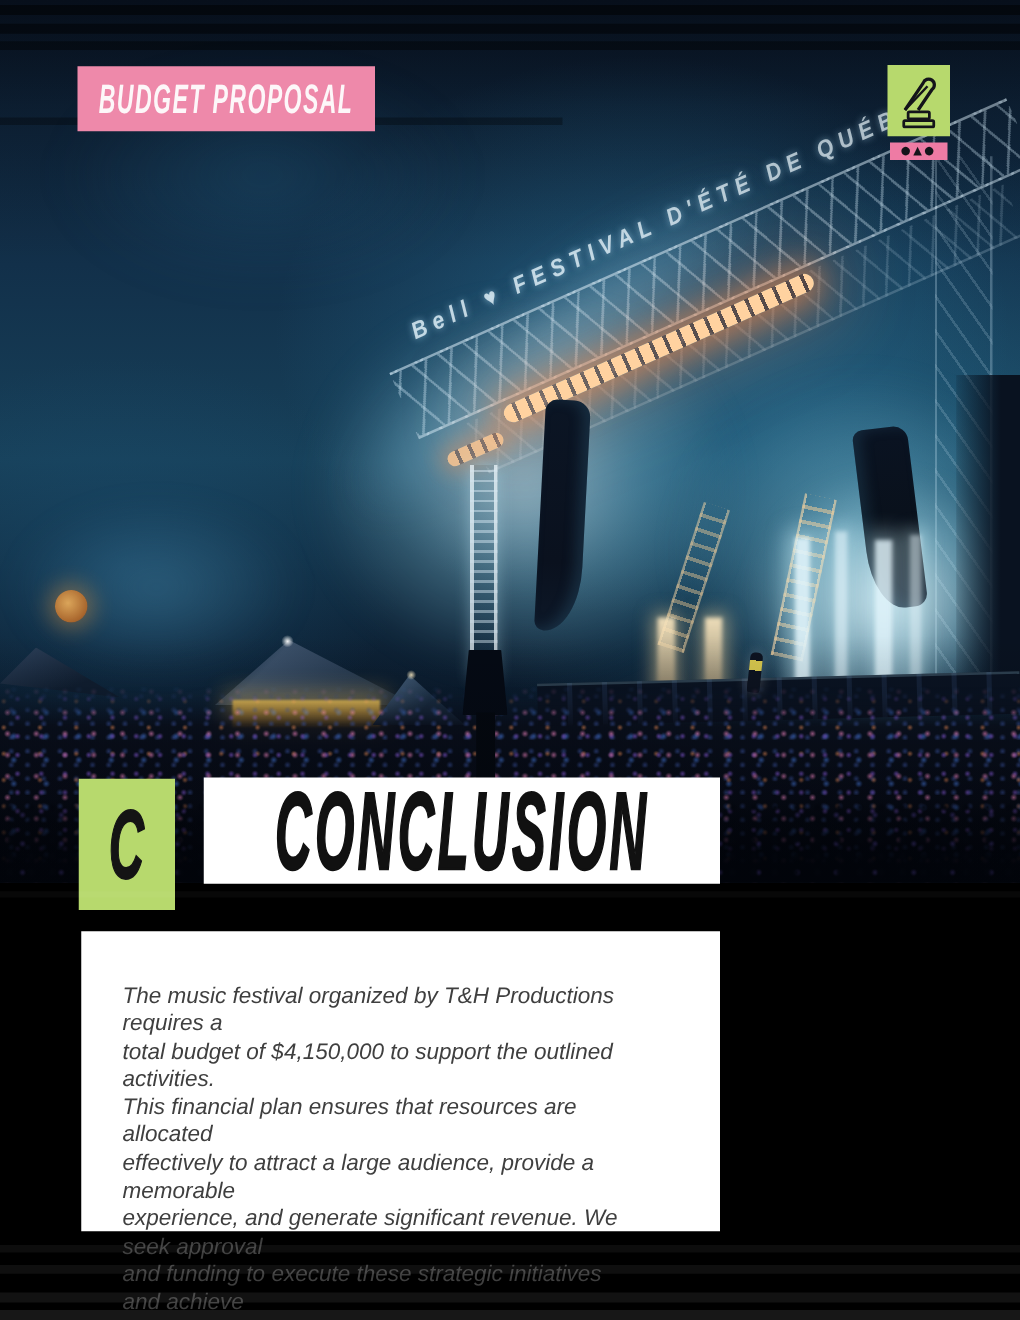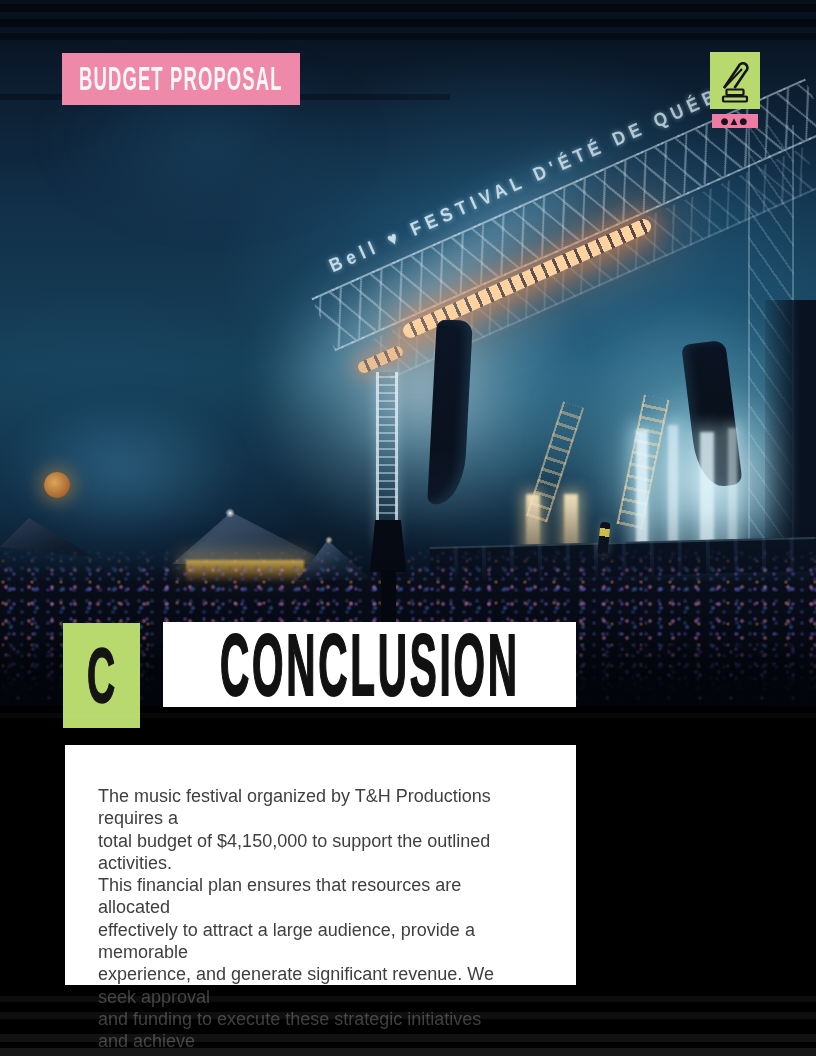--- a/index.html
+++ b/index.html
@@ -1,17 +1,17 @@
 <!DOCTYPE html>
 <html><head>
 <meta charset="utf-8">
 <style>
   html,body{margin:0;padding:0;background:#1c1c1c;}
   .page{position:relative;width:816px;height:1056px;background:#000;overflow:hidden;
-        font-family:"Liberation Sans",sans-serif;}
+        font-family:"Liberation Sans",sans-serif;font-style:italic;}
   .page *{position:absolute;box-sizing:border-box;}
 
   
   .photo{left:0;top:0;width:816px;height:706px;overflow:hidden;
     background:
       radial-gradient(ellipse 420px 320px at 63% 38%, rgba(45,120,158,.55), transparent 70%),
       radial-gradient(ellipse 500px 380px at 86% 55%, rgba(42,118,152,.5), transparent 72%),
       radial-gradient(ellipse 300px 220px at 12% 64%, rgba(28,82,118,.45), transparent 75%),
       linear-gradient(180deg,#0a1626 0%,#12304a 30%,#174059 52%,#0e2438 72%,#091526 84%,#060e1c 100%);}
   .haze{border-radius:50%;}

